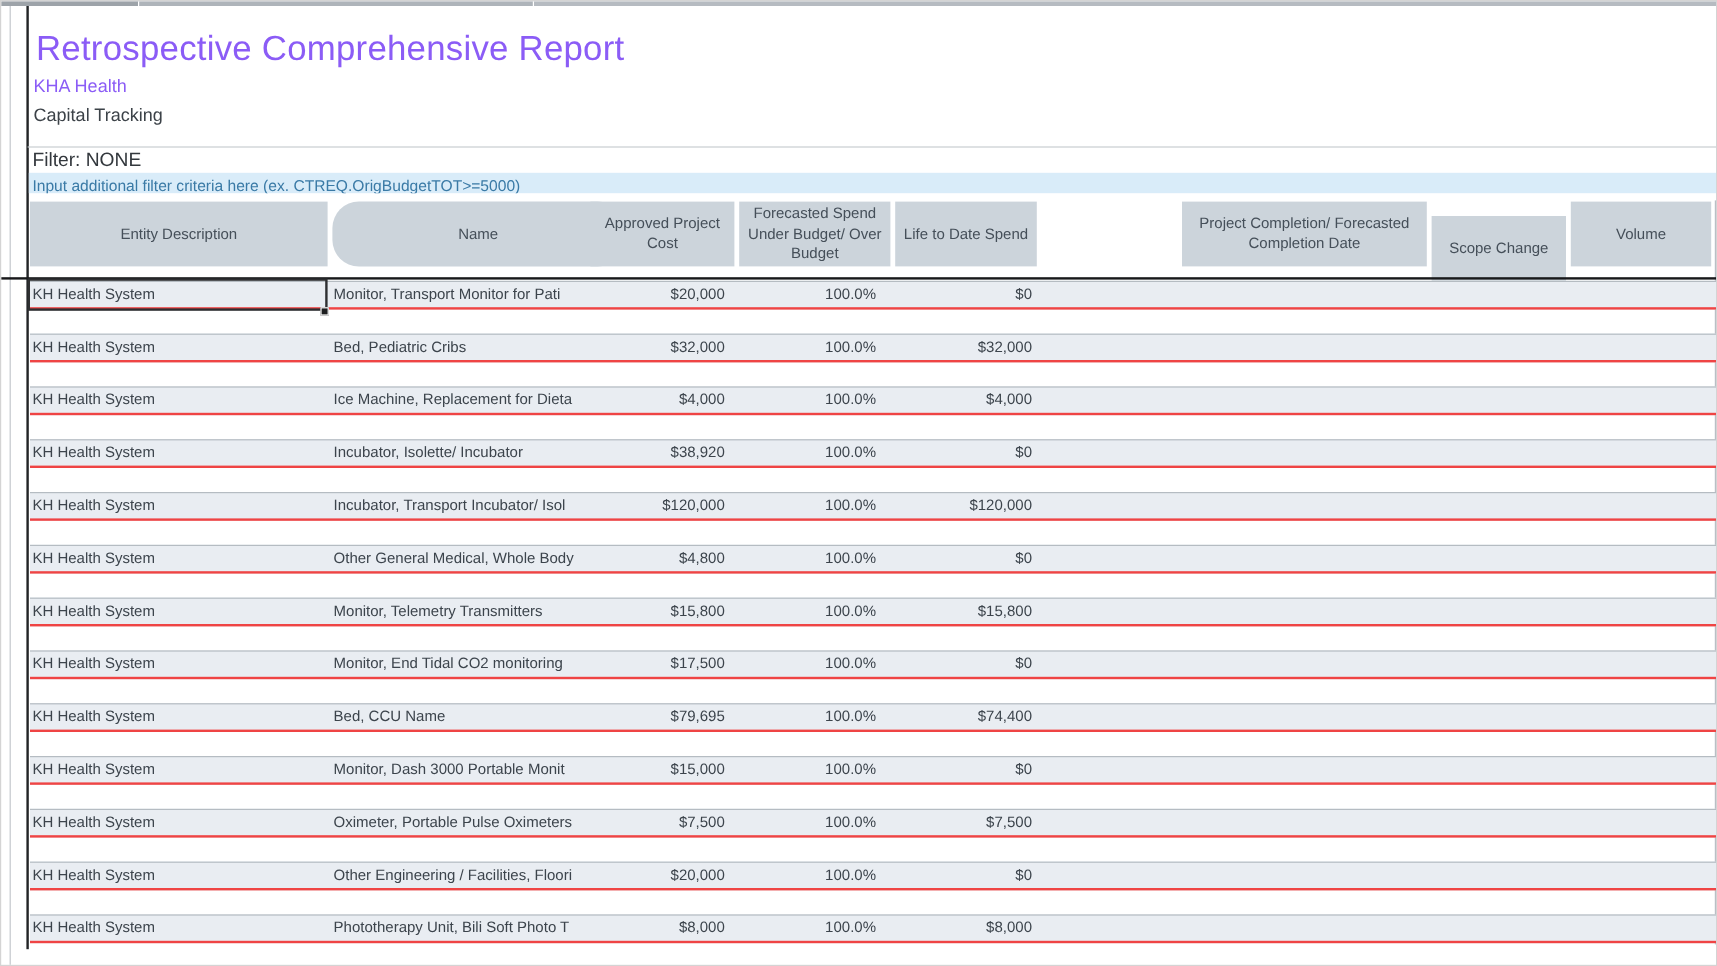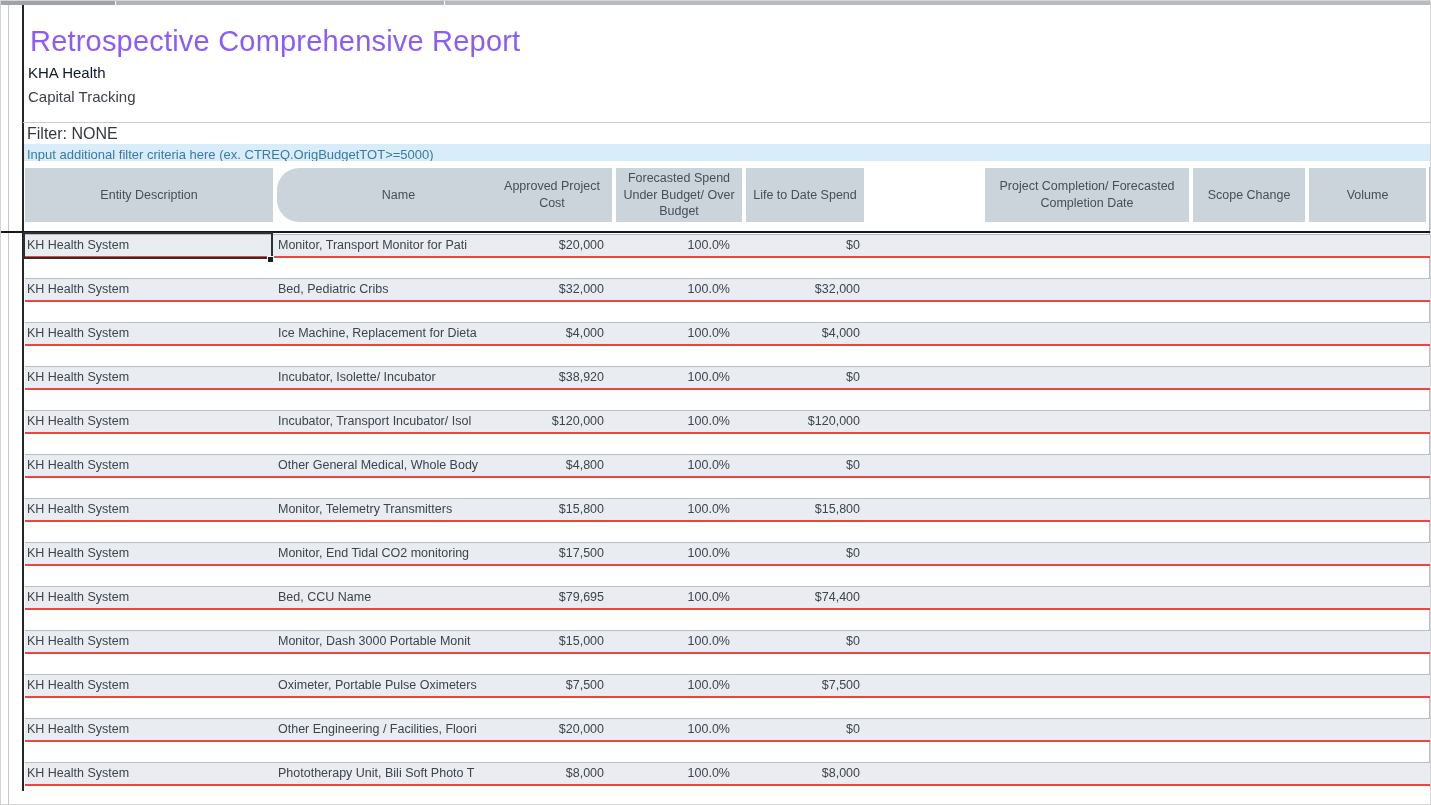--- a/index.html
+++ b/index.html
@@ -12,21 +12,21 @@
   .top-strip .seg1 { width:115px; background:#9da3a9; border-right:1px solid #ffffff; }
   .top-strip .seg2 { width:329px; background:#aeb4ba; border-right:1px solid #ffffff; }
   .top-strip .seg3 { flex:1; background:#b6bbc1; }
   .left-rule-thin  { position:absolute; top:4px; left:7px; width:1px; height:801px; background:#c4c8cc; }
   .left-rule-black { position:absolute; top:4px; left:21px; width:2px; height:786px; background:#222426; }
   .right-rule      { position:absolute; top:166px; left:1428px; width:1px; height:620px; background:#b9bfc5; }
 
   
   .title    { position:absolute; left:29px; top:24px; font-size:29px; font-weight:400;
               color:#8b5cf6; letter-spacing:0.2px; white-space:nowrap; }
-  .org      { position:absolute; left:27px; top:63px; font-size:15px; color:#0f172a; }
+  .org      { position:absolute; left:27px; top:63px; font-size:15px; color:#8b5cf6; }
   .subtitle { position:absolute; left:27px; top:87px; font-size:15px; color:#3c4248; }
 
   .hr-thin  { position:absolute; left:22px; top:121px; width:1407px; height:1px; background:#c9cdd1; }
   .filter-status { position:absolute; left:26px; top:124px; font-size:16px; color:#33383d; }
   .filter-input  { position:absolute; left:23px; top:143px; width:1406px; height:17px;
                    background:#d9ecf9; font-size:13px; color:#3a7aa6; line-height:21px;
                    padding-left:3px; white-space:nowrap; overflow:hidden; cursor:text; }
 
   
   .thead { position:absolute; left:0; top:167px; width:1431px; height:54px; }
@@ -86,21 +86,21 @@
     </div>
     <div class="hcell" style="left: 491px; width: 120px;">
       <span>Approved Project Cost</span>
     </div>
     <div class="hcell" style="left: 745px; width: 118px;">
       <span>Life to Date Spend</span>
     </div>
     <div class="hcell" style="left: 984px; width: 204px;">
       <span>Project Completion/ Forecasted Completion Date</span>
     </div>
-    <div class="hcell" style="left: 1192px; width: 112px;">
+    <div class="hcell" style="left: 1192px; width: 112px; margin-top: 12px;">
       <span>Scope Change</span>
     </div>
     <div class="hcell" style="left: 1308px; width: 117px;">
       <span>Volume</span>
     </div>
   </div>
 <div class="table-top-line"></div>
 
 <div id="rows">
     <div class="trow" style="top: 233px;">

